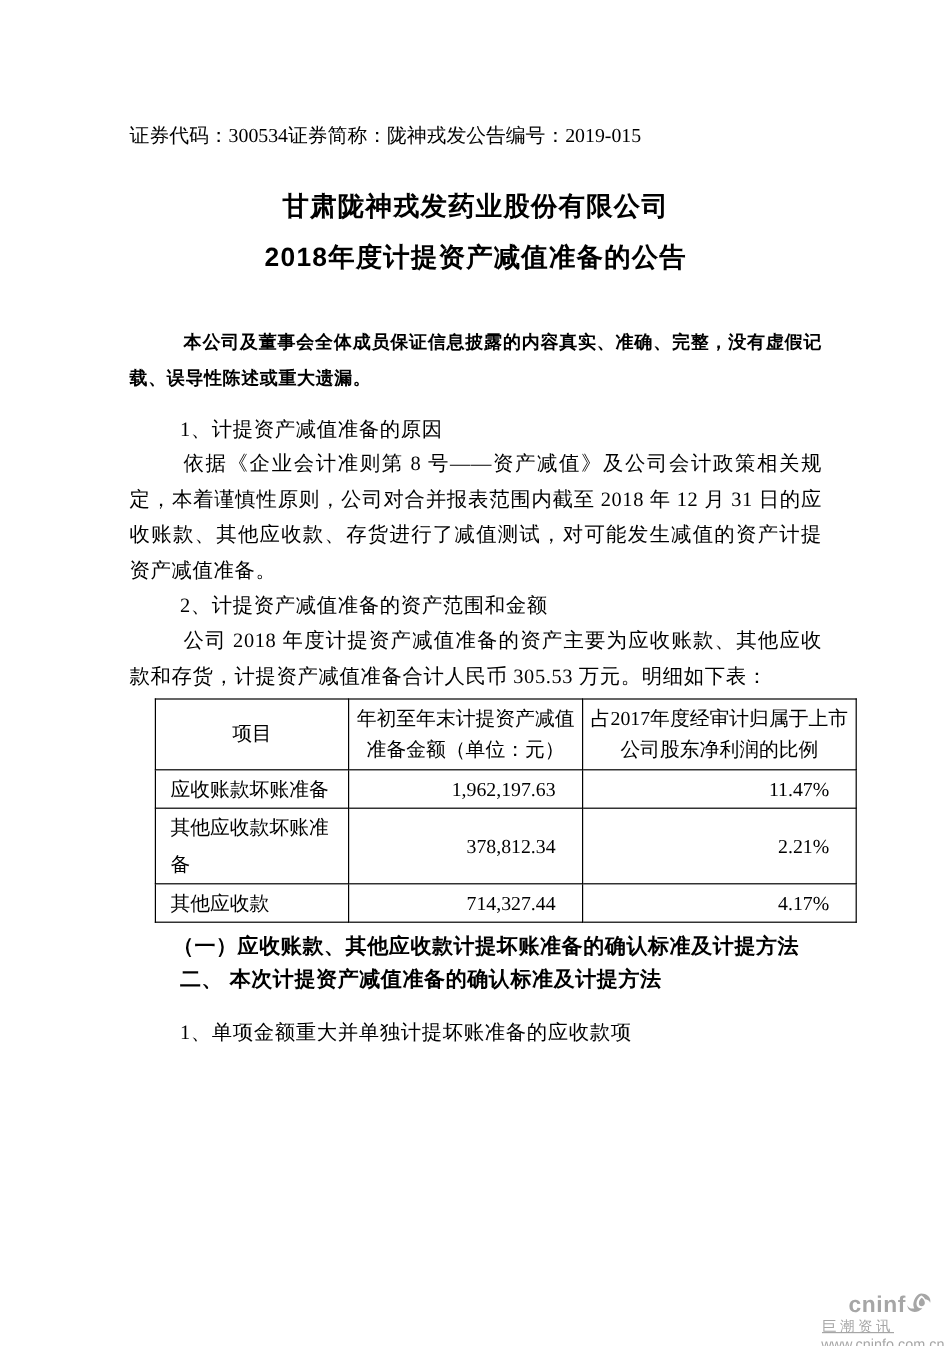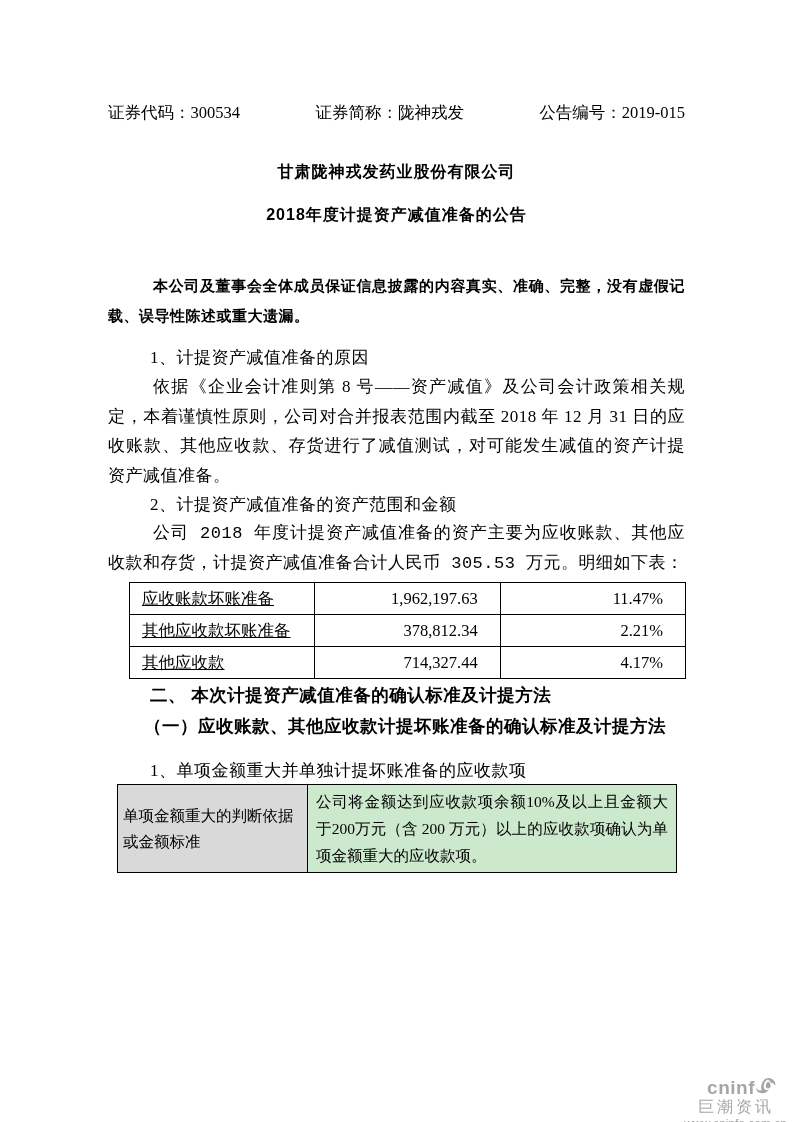--- a/index.html
+++ b/index.html
@@ -9,28 +9,28 @@
     background:#ffffff;
     font-family:"Liberation Serif","DejaVu Serif",serif;
     color:#000;
     overflow:hidden;
   }
   .content{
     position:absolute;left:108px;top:102px;width:577px;
   }
   
   .meta{
-    display:flex;justify-content:space-between;
+    display:flex;
     font-size:16.5px;line-height:22px;white-space:nowrap;
   }
   
   .doc-title{
     text-align:center;font-weight:bold;
     font-family:"Liberation Sans","DejaVu Sans",sans-serif;
-    font-size:16px;line-height:32px;letter-spacing:1px;
+    font-size:22px;line-height:32px;letter-spacing:1px;
   }
   .doc-title.t1{margin-top:32px;}
   .doc-title.t2{margin-top:11px;}
   
   .notice{
     margin-top:40px;font-weight:bold;
     font-size:15px;line-height:30px;
     text-indent:45px;text-align:justify;letter-spacing:0.5px;
   }
   
@@ -59,21 +59,21 @@
     font-size:16.5px;
   }
   .tbl1 td{border:1.5px solid #000;padding:0;}
   .tbl1 .hdr{
     text-align:center;vertical-align:middle;
     line-height:26px;padding:3px 6px;height:52px;
   }
   .tbl1 .c-item{width:148px;}
   .tbl1 .c-amt{width:182px;}
   .tbl1 .c-ratio{width:215px;}
-  .tbl1 .d-item{padding-left:12px;height:31px;line-height:31px;text-decoration:underline;}
+  .tbl1 .d-item{padding-left:12px;height:31px;line-height:31px;}
   .tbl1 .d-num{text-align:right;padding-right:22px;height:31px;line-height:31px;}
   .tbl1 .d-total{text-align:center;}
   
   .tbl2{
     margin-left:9px;margin-top:0;
     width:560px;border-collapse:collapse;table-layout:fixed;
     font-size:15.5px;
   }
   .tbl2 td{border:1.5px solid #000;vertical-align:middle;}
   .tbl2 .label-cell{width:179px;padding:4px 5px;line-height:26px;}
@@ -81,21 +81,21 @@
   
   .logo{
     position:absolute;right:6px;top:1076px;
     font-family:"Liberation Sans","DejaVu Sans",sans-serif;
     display:flex;flex-direction:column;align-items:flex-end;
     line-height:1;
   }
   .logo-brand-row{display:flex;align-items:flex-end;margin-right:10px;}
   .logo-brand{font-weight:bold;font-size:19px;letter-spacing:0.5px;}
   .logo-swirl{width:21px;height:21px;margin-left:1px;}
-  .logo-cn{font-size:16px;letter-spacing:3px;margin-top:2px;margin-right:13px;}
+  .logo-cn{font-size:12px;letter-spacing:3px;margin-top:2px;margin-right:42px;text-decoration:underline;}
   .logo-url{font-size:12px;margin-top:3px;}
 </style>
 </head>
 <body>
 
 <div class="page">
   <div class="content">
 
     <div class="meta">
       <span>证券代码：300534</span>
@@ -104,54 +104,51 @@
     </div>
 
     <div class="doc-title t1">甘肃陇神戎发药业股份有限公司</div>
     <div class="doc-title t2">2018年度计提资产减值准备的公告</div>
 
     <p class="notice" style="margin:40px 0 0 0;">本公司及董事会全体成员保证信息披露的内容真实、准确、完整，没有虚假记载、误导性陈述或重大遗漏。</p>
 
     <div class="sub s1">1、计提资产减值准备的原因</div>
     <p class="para" style="margin:0;">依据《企业会计准则第 8 号——资产减值》及公司会计政策相关规定，本着谨慎性原则，公司对合并报表范围内截至 2018 年 12 月 31 日的应收账款、其他应收款、存货进行了减值测试，对可能发生减值的资产计提资产减值准备。</p>
     <div class="sub">2、计提资产减值准备的资产范围和金额</div>
-    <p class="para p2" style="margin:0;font-family:Liberation Mono, monospace;">公司 2018 年度计提资产减值准备的资产主要为应收账款、其他应收款和存货，计提资产减值准备合计人民币 305.53 万元。明细如下表：</p>
+    <p class="para p2" style="margin:0;">公司 2018 年度计提资产减值准备的资产主要为应收账款、其他应收款和存货，计提资产减值准备合计人民币 305.53 万元。明细如下表：</p>
 
     <table class="tbl1">
       <tbody>
+        <tr>
+          <td class="hdr c-item">项目</td>
+          <td class="hdr c-amt">年初至年末计提资产减值准备金额（单位：元）</td>
+          <td class="hdr c-ratio">占2017年度经审计归属于上市公司股东净利润的比例</td>
+        </tr>
         <tr>
           <td class="d-item">应收账款坏账准备</td>
           <td class="d-num">1,962,197.63</td>
           <td class="d-num">11.47%</td>
         </tr>
         <tr>
           <td class="d-item">其他应收款坏账准备</td>
           <td class="d-num">378,812.34</td>
           <td class="d-num">2.21%</td>
         </tr>
         <tr>
           <td class="d-item">其他应收款</td>
           <td class="d-num">714,327.44</td>
           <td class="d-num">4.17%</td>
         </tr>
       </tbody>
     </table>
 
+    <div class="h-sec h2sub">（一）应收账款、其他应收款计提坏账准备的确认标准及计提方法</div>
     <div class="h-sec h2">二、 本次计提资产减值准备的确认标准及计提方法</div>
-    <div class="h-sec h2sub">（一）应收账款、其他应收款计提坏账准备的确认标准及计提方法</div>
     <div class="sub s3">1、单项金额重大并单独计提坏账准备的应收款项</div>
 
-    <table class="tbl2">
-      <tbody>
-        <tr>
-          <td class="label-cell" style="background: rgb(217, 217, 217);">单项金额重大的判断依据或金额标准</td>
-          <td class="value-cell" style="background: rgb(204, 232, 205);">公司将金额达到应收款项余额10%及以上且金额大于200万元（含 200 万元）以上的应收款项确认为单项金额重大的应收款项。</td>
-        </tr>
-      </tbody>
-    </table>
 
   </div>
 
   <div class="logo" style="color: rgb(166, 166, 166);">
     <div class="logo-brand-row">
       <span class="logo-brand">cninf</span>
       <svg class="logo-swirl" viewBox="0 0 24 24">
         <path d="M13.5 2.2c4.8 0 8.6 3 8.6 7.2 0 .6-.1 1.2-.3 1.7-.5-2.1-2.7-3.4-5.2-3.4-.4 0-.9 0-1.3.1.6 1 .9 2.1.9 3.3 0 4.6-4.1 8.7-9.1 8.7-3.3 0-6-1.9-6.8-4.7-.2-.6-.2-1.2-.1-1.8.6 2 2.6 3.2 5.1 3.2.5 0 1 0 1.5-.1-.6-1-1-2.2-1-3.4 0-4.7 3.7-10.8 7.7-10.8z" fill="#a6a6a6"></path>
         <path d="M13.3 4.1c-2.6 1.5-4.5 4.6-4.5 7.6 0 2.7 1.8 4.6 4.3 4.6 2.7 0 4.9-2.1 4.9-4.9 0-3.2-2-6.2-4.7-7.3z" fill="#ffffff"></path>
         <path d="M13.9 6.3c-1.6 1.1-2.8 3.1-2.8 5.1 0 1.7 1.1 2.9 2.7 2.9 1.7 0 3-1.3 3-3.1 0-2-1.2-3.9-2.9-4.9z" fill="#a6a6a6"></path>

